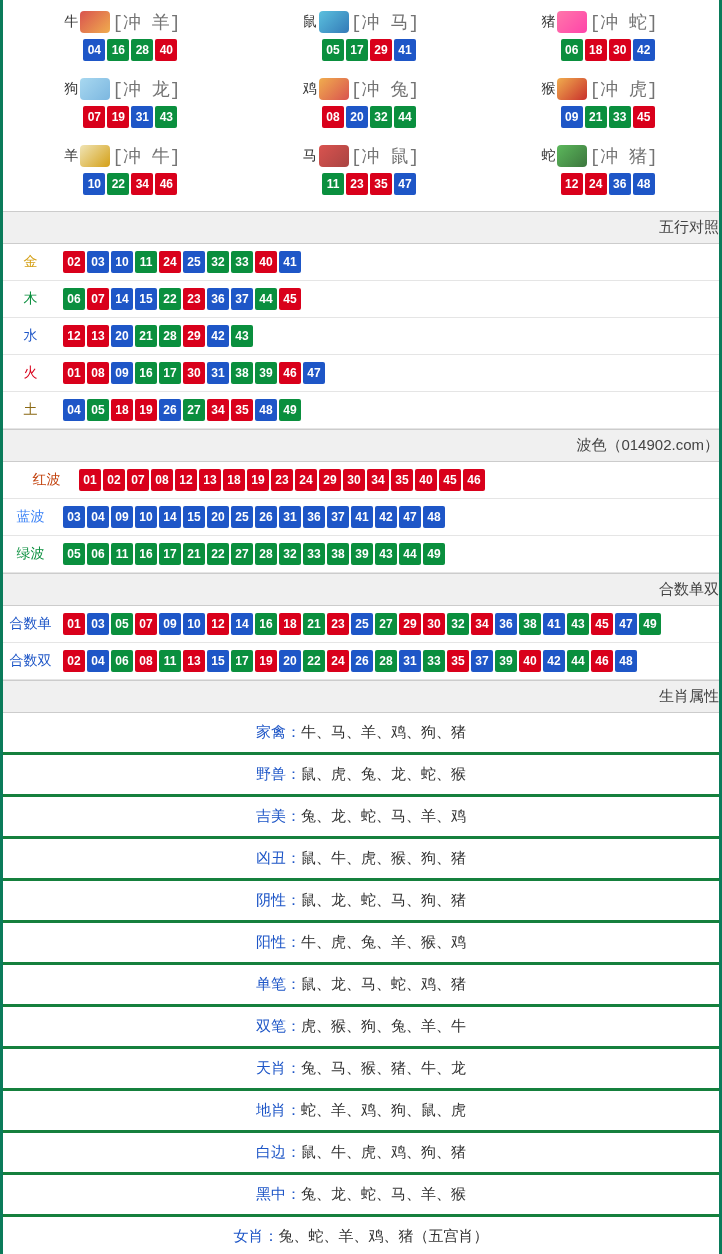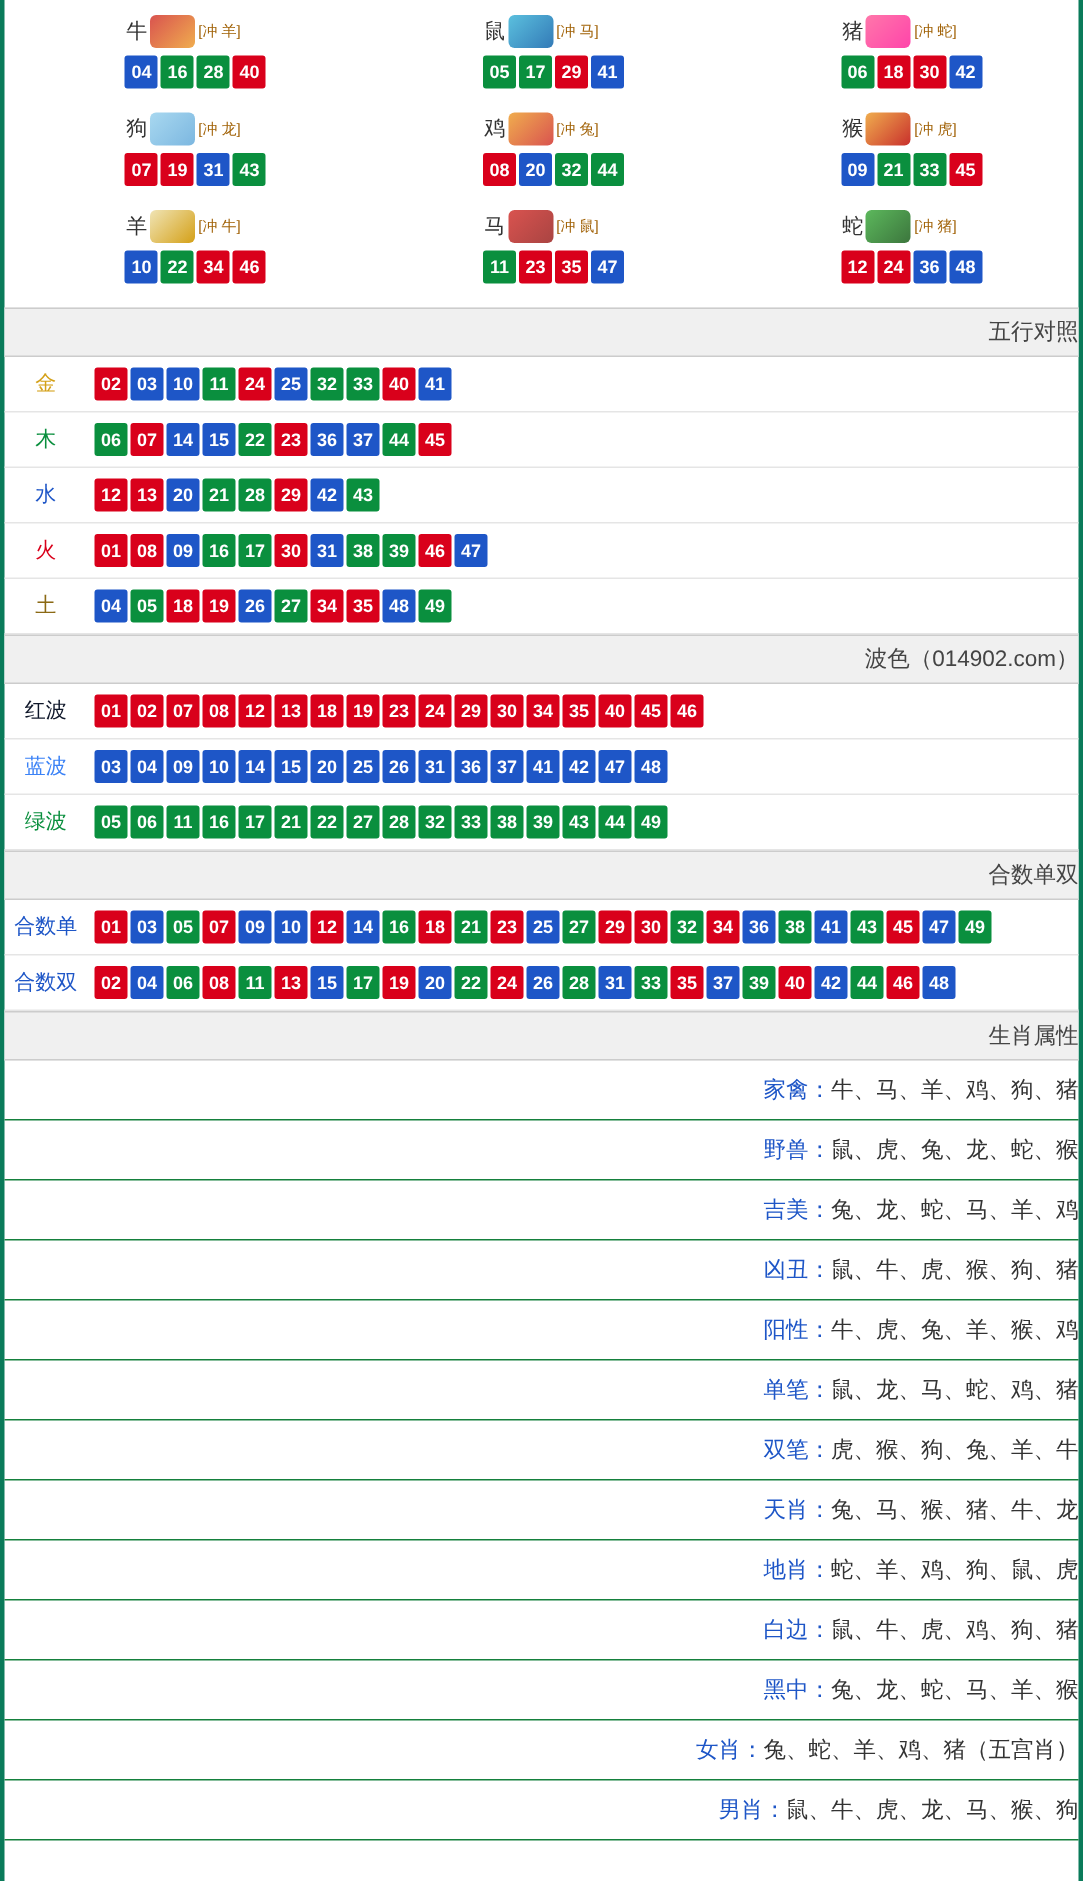--- a/index.html
+++ b/index.html
@@ -3,46 +3,46 @@
 <meta charset="utf-8">
 <style>
   * { box-sizing: border-box; margin: 0; padding: 0; }
   body { font-family: Arial, "Microsoft YaHei", sans-serif; font-size: 14px; background: #fff; width: 722px; }
   .outer { border-left: 3px solid #0a7b5a; border-right: 3px solid #0a7b5a; min-height: 1254px; }
   
   .zodiac-grid { display: grid; grid-template-columns: 1fr 1fr 1fr; padding: 5px 0; }
   .zodiac-cell { text-align: center; padding: 5px 0 10px 0; }
   .zodiac-title { display: flex; align-items: center; justify-content: center; gap: 2px; margin-bottom: 4px; }
   .zodiac-name { font-size: 14px; color: #333; }
-  .zodiac-conflict { font-size: 10px; color: #a16207; }
+  .zodiac-conflict { font-size: 18px; color: #737373; font-family: Liberation Mono, monospace; }
   .zodiac-icon { display: inline-block; width: 30px; height: 22px; border-radius: 4px; }
   
   .numballs { text-align: center; margin-left: 16px; }
   .ball { display: inline-block; width: 22px; height: 22px; line-height: 22px; color: #fff; font-size: 12px; text-align: center; margin: 1px; border-radius: 2px; font-weight: bold; }
   .red { background: #d9001b; }
   .blue { background: #1e56c7; }
   .green { background: #0a8f3e; }
   
   .section-header { background: #f0f0f0; border-top: 1px solid #ccc; border-bottom: 1px solid #ccc; text-align: right; padding: 6px 0; font-size: 15px; color: #444; }
   
   .row { display: flex; border-bottom: 1px solid #e5e5e5; align-items: center; }
   .row-label { width: 55px; text-align: center; padding: 8px 0; font-size: 14px; flex-shrink: 0; }
   .row-content { padding: 6px 4px; flex: 1; }
   
   .label-gold { color: #d4a017; }
   .label-wood { color: #0a8f3e; }
   .label-water { color: #1e56c7; }
   .label-fire { color: #d9001b; }
   .label-earth { color: #8b6914; }
-  .label-red { color: #0f172a; }
+  .label-red { color: #c2410c; margin-left: 16px; }
   .label-blue { color: #3b82f6; }
   .label-green { color: #0a8f3e; }
   .label-link { color: #1e56c7; text-align: center; }
   
-  .attr-row { text-align: right; padding: 10px 0; border-bottom: 1px solid #15803d; font-size: 15px; }
+  .attr-row { text-align: center; padding: 10px 0; border-bottom: 3px solid #15803d; font-size: 15px; }
   .attr-label { color: #1e56c7; }
   .attr-val { color: #333; }
   
   .ic-ox { background: linear-gradient(135deg,#d9534f,#f0ad4e); }
   .ic-rat { background: linear-gradient(135deg,#5bc0de,#337ab7); }
   .ic-pig { background: linear-gradient(135deg,#f7a,#f4a); }
   .ic-dog { background: linear-gradient(135deg,#a8d8f0,#7cb7e0); }
   .ic-rooster { background: linear-gradient(135deg,#f0ad4e,#d9534f); }
   .ic-monkey { background: linear-gradient(135deg,#f0ad4e,#c9302c); }
   .ic-goat { background: linear-gradient(135deg,#f0e4b5,#d4a017); }
@@ -180,20 +180,21 @@
         <div class="row-content"><span class="ball red">02</span><span class="ball blue">04</span><span class="ball green">06</span><span class="ball red">08</span><span class="ball green">11</span><span class="ball red">13</span><span class="ball blue">15</span><span class="ball green">17</span><span class="ball red">19</span><span class="ball blue">20</span><span class="ball green">22</span><span class="ball red">24</span><span class="ball blue">26</span><span class="ball green">28</span><span class="ball blue">31</span><span class="ball green">33</span><span class="ball red">35</span><span class="ball blue">37</span><span class="ball green">39</span><span class="ball red">40</span><span class="ball blue">42</span><span class="ball green">44</span><span class="ball red">46</span><span class="ball blue">48</span></div>
       </div>
     </div>
 
   <div class="section-header">生肖属性</div>
   <div id="attrs">
       <div class="attr-row"><span class="attr-label">家禽：</span><span class="attr-val">牛、马、羊、鸡、狗、猪</span></div>
       <div class="attr-row"><span class="attr-label">野兽：</span><span class="attr-val">鼠、虎、兔、龙、蛇、猴</span></div>
       <div class="attr-row"><span class="attr-label">吉美：</span><span class="attr-val">兔、龙、蛇、马、羊、鸡</span></div>
       <div class="attr-row"><span class="attr-label">凶丑：</span><span class="attr-val">鼠、牛、虎、猴、狗、猪</span></div>
+      <div class="attr-row"><span class="attr-label">阴性：</span><span class="attr-val">鼠、龙、蛇、马、狗、猪</span></div>
       <div class="attr-row"><span class="attr-label">阳性：</span><span class="attr-val">牛、虎、兔、羊、猴、鸡</span></div>
       <div class="attr-row"><span class="attr-label">单笔：</span><span class="attr-val">鼠、龙、马、蛇、鸡、猪</span></div>
       <div class="attr-row"><span class="attr-label">双笔：</span><span class="attr-val">虎、猴、狗、兔、羊、牛</span></div>
       <div class="attr-row"><span class="attr-label">天肖：</span><span class="attr-val">兔、马、猴、猪、牛、龙</span></div>
       <div class="attr-row"><span class="attr-label">地肖：</span><span class="attr-val">蛇、羊、鸡、狗、鼠、虎</span></div>
       <div class="attr-row"><span class="attr-label">白边：</span><span class="attr-val">鼠、牛、虎、鸡、狗、猪</span></div>
       <div class="attr-row"><span class="attr-label">黑中：</span><span class="attr-val">兔、龙、蛇、马、羊、猴</span></div>
       <div class="attr-row"><span class="attr-label">女肖：</span><span class="attr-val">兔、蛇、羊、鸡、猪（五宫肖）</span></div>
       <div class="attr-row"><span class="attr-label">男肖：</span><span class="attr-val">鼠、牛、虎、龙、马、猴、狗</span></div>
     </div>

